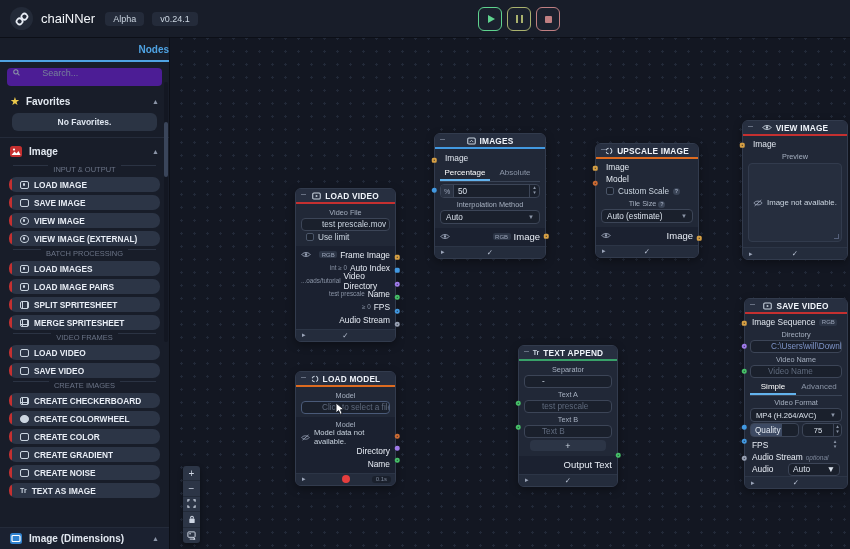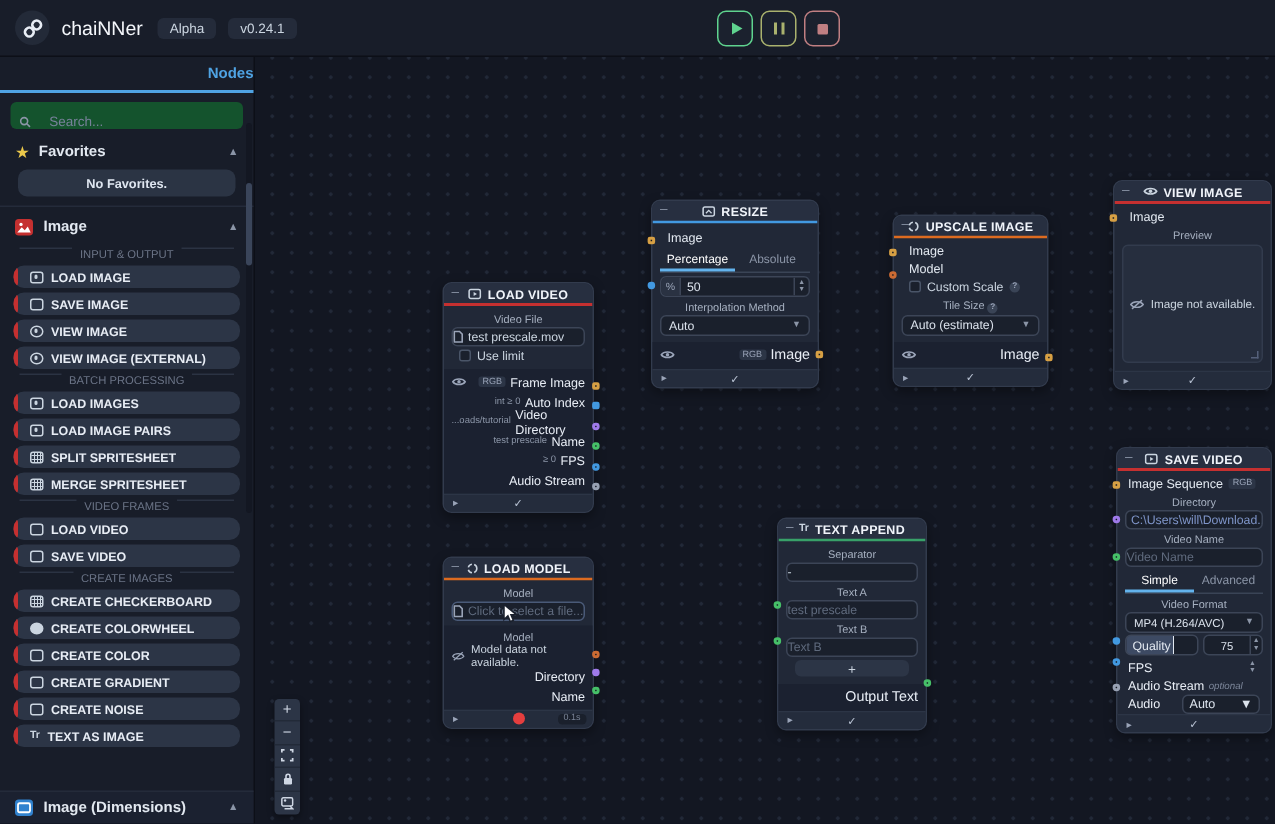--- a/index.html
+++ b/index.html
@@ -23,21 +23,21 @@
   .rbtn.pause{border-color:#aab26e;color:#aab26e}
   .rbtn.stop{border-color:#c07f82;color:#c07f82}
   .tri{width:0;height:0;border-left:7px solid currentColor;border-top:4.5px solid transparent;border-bottom:4.5px solid transparent;margin-left:2px}
   .pz{width:7px;height:8px;border-left:2.5px solid currentColor;border-right:2.5px solid currentColor}
   .sq{width:7px;height:7px;background:currentColor;border-radius:1px}
 
   
   .sidebar{position:absolute;top:38px;left:0;width:170px;bottom:0;background:#181d29;z-index:20;border-right:1px solid #0c0f17}
   .ntabbar{height:24px;display:flex;align-items:flex-end;justify-content:flex-end;border-bottom:2px solid #4fa3e3}
   .ntab{color:#4fa3e3;font-size:10px;font-weight:bold;padding-bottom:5px}
-  .search{display:flex;align-items:flex-end;gap:12px;margin:6px 7px 4px;padding:0 6px;height:18px;background:#14532d;border-radius:4px;color:#77819a}
+  .search{display:flex;align-items:flex-start;gap:22px;margin:6px 7px 4px;padding:0 6px;height:18px;background:#4c1d95;border-radius:4px;color:#77819a}
   .search input{background:transparent;border:none;outline:none;color:#9aa4b8;font-size:9px;width:100%;font-family:inherit}
   .search input::placeholder{color:#77819a}
   .fav{display:flex;align-items:center;gap:6px;padding:5px 10px 3px}
   .fav .star{color:#ecc94b;font-size:11px}
   .fav .ftitle{font-weight:bold;font-size:10px;flex:1}
   .chev{color:#8b95a7;font-size:7px}
   .nofav{background:#2b3444;border-radius:6px;margin:2px 12px 6px;height:18px;display:flex;align-items:center;justify-content:center;font-size:8.5px;font-weight:bold;color:#dfe6f0}
   .sdivider{height:1px;background:#242b3a;margin:2px 0 3px}
   .shead{display:flex;align-items:center;gap:7px;padding:5px 10px;font-weight:bold;font-size:10px}
   .shead .stitle{flex:1}
@@ -62,21 +62,21 @@
   .nhead{height:15px;display:flex;align-items:center;justify-content:center;gap:4px;background:#272f40;border-radius:5px 5px 0 0;border-bottom:2px solid;position:relative;color:#f0f4fa}
   .nhead .collapse{position:absolute;left:5px;top:0;color:#8b95a7;font-size:9px}
   .ntitle{font-weight:bold;font-size:8.3px;letter-spacing:.2px}
   .hic{color:#cbd5e0;display:flex;align-items:center}
   .a-red{border-bottom-color:#c53030}
   .a-blue{border-bottom-color:#4299e1}
   .a-orange{border-bottom-color:#dd6b20}
   .a-green{border-bottom-color:#38a169}
   .nbody{padding:2px 5px 3px}
   .flabel{text-align:center;color:#a6b0c0;font-size:7.3px;margin:2px 0 1px}
-  .finput{background:#1a202c;border:1px solid #3c4557;border-radius:4px;height:13px;display:flex;align-items:center;gap:3px;padding:0 0;color:#cbd5e0;overflow:hidden;white-space:nowrap}
+  .finput{background:#1a202c;border:1px solid #3c4557;border-radius:4px;height:13px;display:flex;align-items:center;gap:3px;padding:0 17px;color:#cbd5e0;overflow:hidden;white-space:nowrap}
   .finput .ph{color:#5f6a7d}
   .finput .dim{color:#5f6a7d}
   .finput .bluepath{color:#7f95c9}
   .irow{display:flex;align-items:center;gap:4px;height:13px;padding:0 5px;color:#e2e8f0;font-size:8.4px}
   .cbrow{display:flex;align-items:center;gap:4px;height:12px;padding:0 5px;color:#cbd5e0}
   .cb{width:8px;height:8px;border:1px solid #4a5568;border-radius:2px;background:#1a202c;flex:none}
   .info{width:7px;height:7px;border-radius:50%;background:#3a4456;color:#9aa4b8;font-size:5.5px;display:inline-flex;align-items:center;justify-content:center;font-weight:bold}
   .dd{background:#1a202c;border:1px solid #3c4557;border-radius:4px;height:14px;display:flex;align-items:center;justify-content:space-between;padding:0 5px;color:#dbe2ec;margin:1px 0}
   .dd .car{color:#8b95a7;font-size:6px}
   .tabs{display:flex;border-bottom:1px solid #3a4456;margin:1px 0 2px}
@@ -203,21 +203,21 @@
 
   <div class="node" style="left:434px;top:133px;width:112px">
     <div class="nhead a-blue">
       <span class="collapse">–</span>
       <span class="hic">
           <svg width="9" height="8" viewBox="0 0 12 10">
             <rect x="1" y="1" width="10" height="8" rx="1.5" fill="none" stroke="#cbd5e0" stroke-width="1.4"></rect>
             <path d="M3.5 6.5 L6 4 L8.5 6.5" fill="none" stroke="#cbd5e0" stroke-width="1.2"></path>
           </svg>
         </span>
-      <span class="ntitle">RESIZE</span>
+      <span class="ntitle">IMAGES</span>
     </div>
     <div class="nbody">
       <div class="irow">
           <span>Image</span>
         </div>
       <div class="tabs">
         <span class="tab active">Percentage</span>
         <span class="tab">Absolute</span>
       </div>
       <div class="num">

